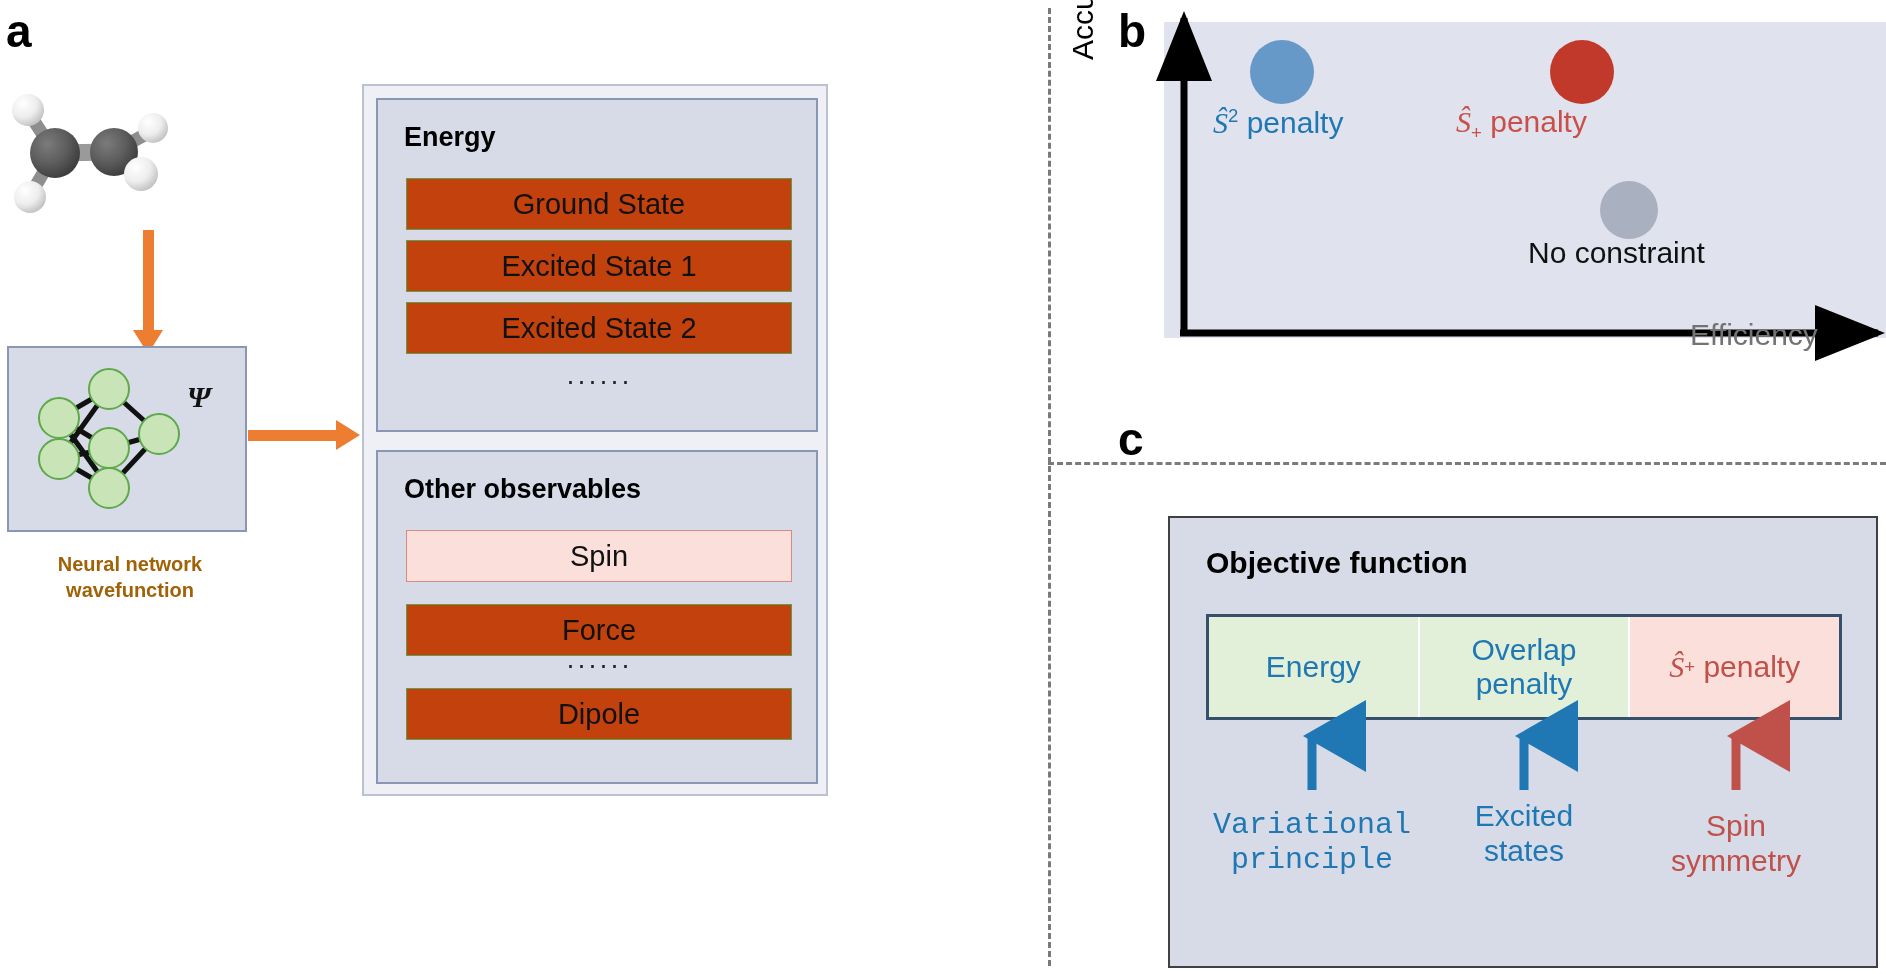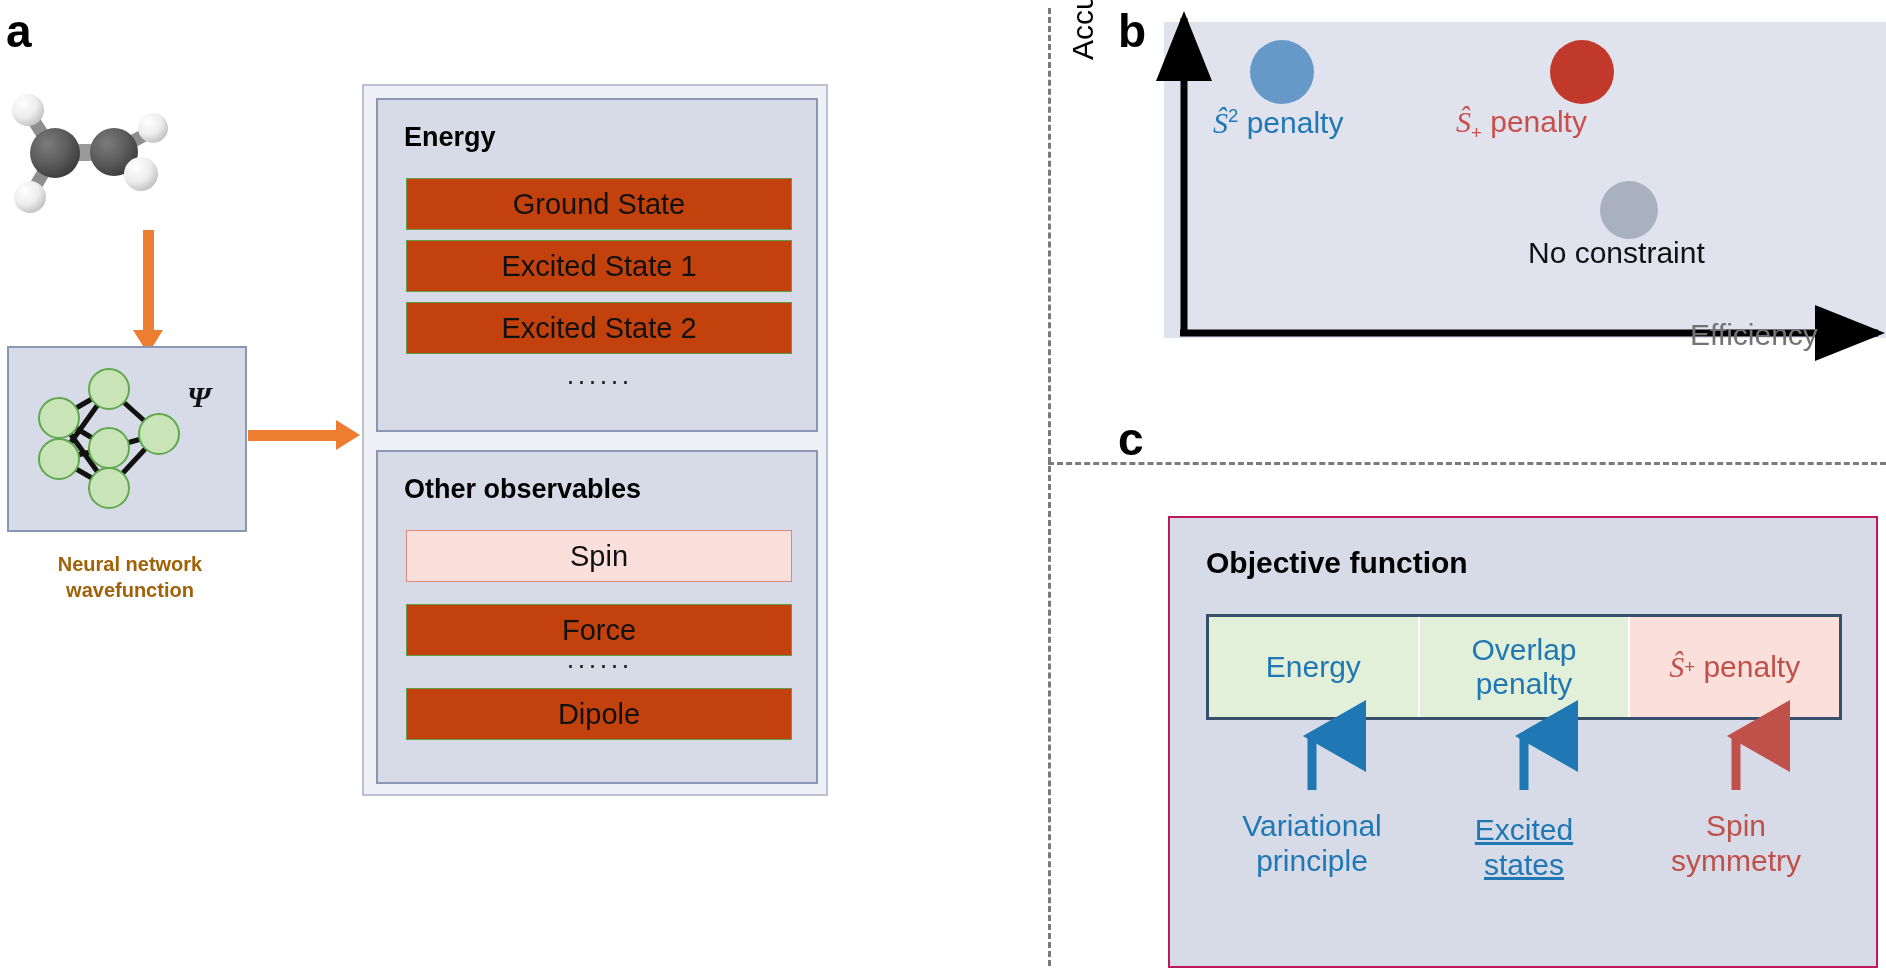--- a/index.html
+++ b/index.html
@@ -165,21 +165,21 @@
     color: #737373;
     white-space: nowrap;
   }
 
   
   #obj-box {
     position: absolute;
     left: 1168px; top: 516px;
     width: 710px; height: 452px;
     background: #d6dbe7;
-    border: 2px solid #be185d;
+    border: 2px solid #404040;
   }
   #obj-title {
     position: absolute;
     left: 36px; top: 28px;
     font-weight: bold;
     font-size: 30px;
     color: #000;
   }
   #obj-row {
     position: absolute;
@@ -352,25 +352,25 @@
         </marker>
         <marker id="arU" markerWidth="8" markerHeight="7" refX="4" refY="1" orient="auto">
           <polygon points="0,7 4,0 8,7" fill="#c0504a"></polygon>
         </marker>
       </defs>
       <line x1="142" y1="272" x2="142" y2="218" stroke="#1f77b4" stroke-width="9" marker-end="url(#abU)"></line>
       <line x1="354" y1="272" x2="354" y2="218" stroke="#1f77b4" stroke-width="9" marker-end="url(#abU)"></line>
       <line x1="566" y1="272" x2="566" y2="218" stroke="#c0504a" stroke-width="9" marker-end="url(#arU)"></line>
     </svg>
 
-    <div class="obj-foot foot-blue" style="left:22px; top:290px; width:240px;">
+    <div class="obj-foot foot-blue" style="left:22px; top:290px; width:240px;font-family:Liberation Mono, monospace;">
       <span>Variational</span><br>
       <span>principle</span>
     </div>
-    <div class="obj-foot foot-blue" style="left:234px; top:294px; width:240px;text-decoration:underline;">
+    <div class="obj-foot foot-blue" style="left:234px; top:280px; width:240px;">
       <span>Excited</span><br>
       <span>states</span>
     </div>
     <div class="obj-foot foot-red" style="left:446px; top:290px; width:240px;">
       <span>Spin</span><br>
       <span>symmetry</span>
     </div>
   </div>
 
 </div>

